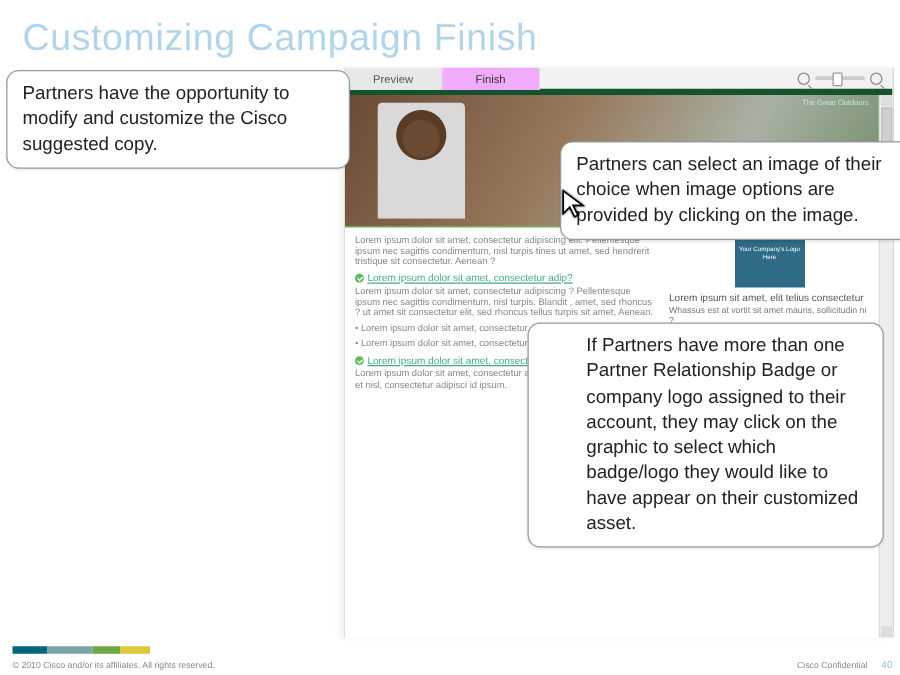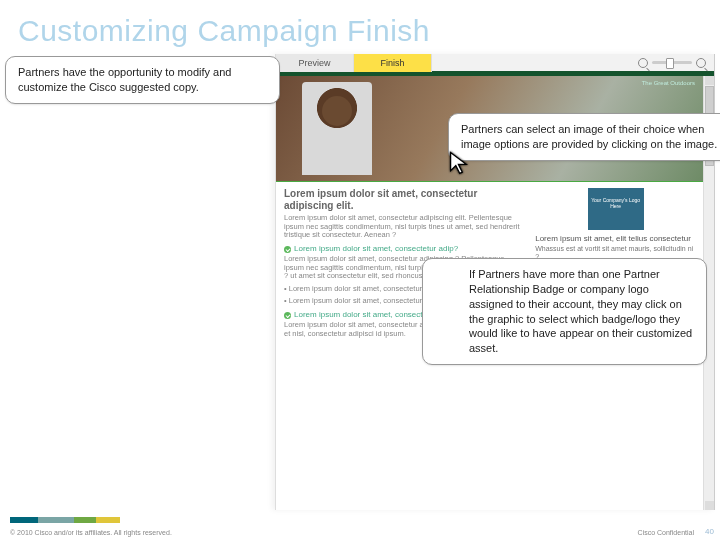--- a/index.html
+++ b/index.html
@@ -19,21 +19,21 @@
     font-weight: 300;
     color: #b0d5ea;
     letter-spacing: 0.5px;
   }
   .callout {
     position: absolute;
     background: #fff;
     border: 1px solid #999;
     border-radius: 10px;
     padding: 8px 12px;
-    font-size: 11px;
+    font-size: 15px;
     line-height: 1.35;
     color: #222;
     z-index: 20;
     box-shadow: 0 1px 2px rgba(0,0,0,0.1);
   }
   .c1 { top: 56px; left: 5px; width: 275px; }
   .c2 { top: 113px; left: 448px; width: 292px; }
   .c3 { top: 258px; left: 422px; width: 285px; padding-left: 46px; }
 
   .app {
@@ -57,21 +57,21 @@
     font-size: 9px;
   }
   .tab {
     flex: 0 0 78px;
     text-align: center;
     color: #555;
     padding: 4px 0;
     border-right: 1px solid #ddd;
     background: #e8e8e8;
   }
-  .tab.sel { background: #fde047; color: #333; }
+  .tab.sel { background: #f0abfc; color: #333; }
   .tab-spacer { flex: 1; }
   .zoom {
     display: flex;
     align-items: center;
     gap: 4px;
     padding: 0 8px;
   }
   .zicon {
     width: 10px; height: 10px;
     border: 1px solid #888;
@@ -163,21 +163,21 @@
     font-size: 7.5px;
     color: #888;
     filter: blur(0.4px);
     display: flex;
     gap: 10px;
   }
   .colL { flex: 1.5; }
   .colR { flex: 1; }
   .htext { font-size: 10px; color:#666; font-weight:bold; margin-bottom:3px; line-height:1.15; }
   .ptext { margin-bottom: 4px; line-height:1.15; }
-  .q { color:#4a8; font-size:8px; margin:3px 0 2px; display:flex; align-items:flex-end; gap:3px;}
+  .q { color:#4a8; font-size:8px; margin:3px 0 2px; display:flex; align-items:center; gap:3px;text-decoration:underline;}
   .check {
     width:7px; height:7px; border-radius:50%;
     background:#5cb85c; position:relative; flex:0 0 7px;
   }
   .check::after{
     content:""; position:absolute; left:1.5px; top:2px;
     width:3px; height:2px; border-left:1px solid #fff; border-bottom:1px solid #fff;
     transform:rotate(-45deg);
   }
   .logo-box {
@@ -251,21 +251,20 @@
       <div class="cursor1">
         <svg class="cursor-svg" viewBox="0 0 20 20">
             <path d="M2 2 L2 16 L6 12 L9 18 L11 17 L8 11 L14 11 Z" fill="#fff" stroke="#000" stroke-width="1"></path>
           </svg>
       </div>
     </div>
     <div class="rule"></div>
 
     <div class="doc">
       <div class="colL">
-        <div class="htext">Lorem ipsum dolor sit amet, consectetur adipiscing elit.</div>
         <div class="ptext">Lorem ipsum dolor sit amet, consectetur adipiscing elit. Pellentesque ipsum nec sagittis condimentum, nisl turpis tines ut amet, sed hendrerit tristique sit consectetur. Aenean ?</div>
         <div class="q">
             <span class="check"></span>
             <span>Lorem ipsum dolor sit amet, consectetur adip?</span>
           </div>
         <div class="ptext">Lorem ipsum dolor sit amet, consectetur adipiscing ? Pellentesque ipsum nec sagittis condimentum, nisl turpis. Blandit , amet, sed rhoncus ? ut amet sit consectetur elit, sed rhoncus tellus turpis sit amet, Aenean.</div>
         <div class="ptext">• <span>Lorem ipsum dolor sit amet, consectetur adipiscing elit. Pel ?</span></div>
         <div class="ptext">• <span>Lorem ipsum dolor sit amet, consectetur adipiscing elit. Pel ?</span></div>
         <div class="q">
             <span class="check"></span>

